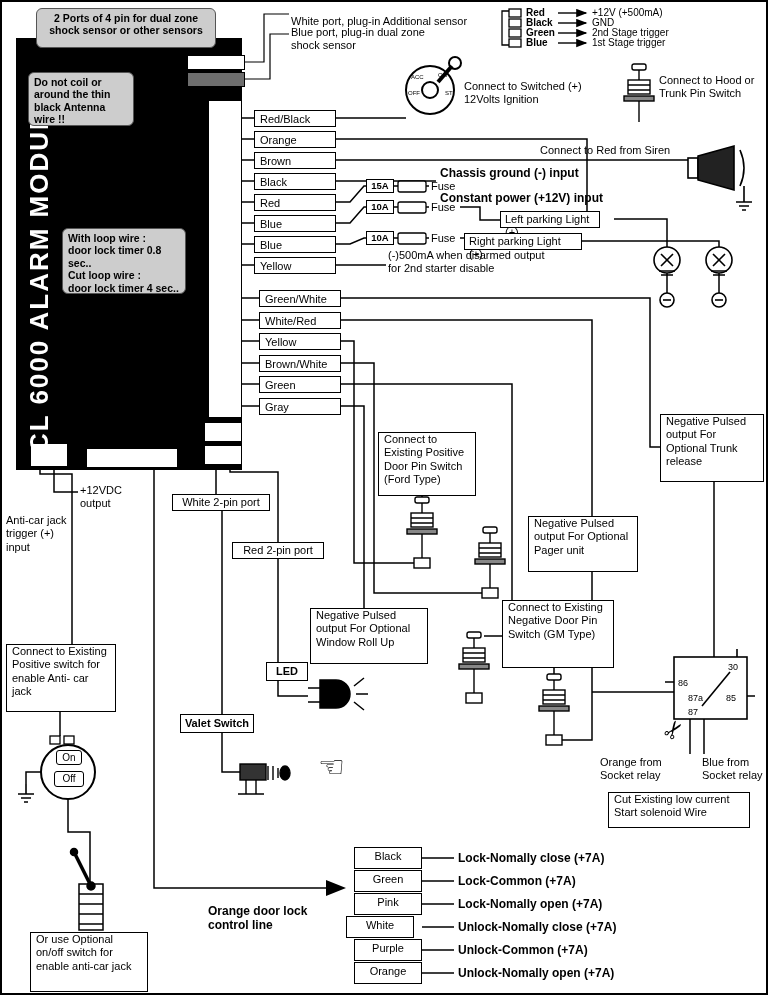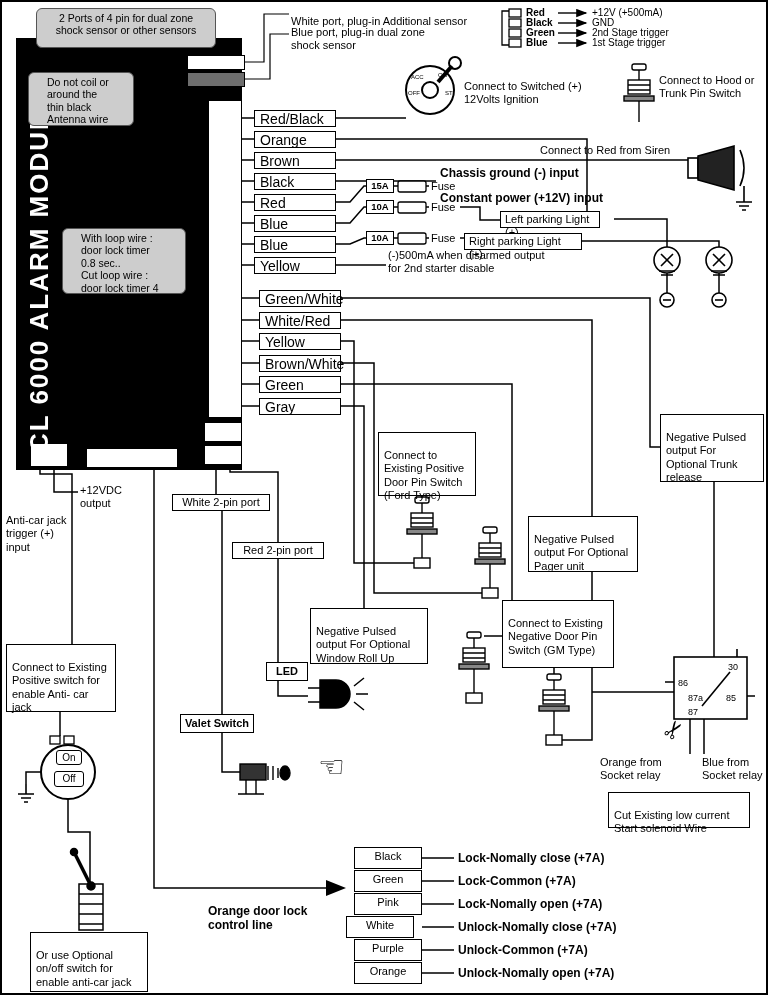--- a/index.html
+++ b/index.html
@@ -1,22 +1,22 @@
 <!DOCTYPE html>
 <html><head>
 <meta charset="utf-8">
 <style>
   *{margin:0;padding:0;box-sizing:border-box}
   html,body{background:#fff}
   body{font-family:"Liberation Sans",sans-serif;color:#000}
   #canvas{position:relative;width:768px;height:995px;background:#fff;border:2px solid #000;overflow:hidden}
   .abs{position:absolute}
-  .callout{background:#cdcdcd;border:1px solid #555;border-radius:6px;font-size:10.5px;font-weight:normal;padding:3px 18px;line-height:1.18}
-  .wire-label{background:#fff;border:1.3px solid #000;font-size:14px;line-height:14px;padding:1px 0 0 5px;height:17px}
-  .note{background:#fff;border:1.5px solid #000;font-size:11px;padding:16px 5px;line-height:1.22}
+  .callout{background:#cdcdcd;border:1px solid #555;border-radius:6px;font-size:10.5px;font-weight:bold;padding:3px 5px;line-height:1.18}
+  .wire-label{background:#fff;border:1.3px solid #000;font-size:11px;line-height:14px;padding:1px 0 0 5px;height:17px}
+  .note{background:#fff;border:1.5px solid #000;font-size:11px;padding:0 5px;line-height:1.22}
   .txt{font-size:11px;line-height:1.22}
   .small{font-size:10px;line-height:1.15}
   .b{font-weight:bold}
   .bold12{font-size:12px;font-weight:bold;white-space:nowrap}
   .fuse-amp{background:#fff;border:1.2px solid #000;font-size:9.5px;font-weight:bold;text-align:center;line-height:12px;height:14px}
   .center{text-align:center}
   #module{background:#000}
   #module-title{color:#fff;font-weight:bold;font-size:26px;letter-spacing:2px;writing-mode:vertical-rl;transform:rotate(180deg);white-space:nowrap}
   .onoff{background:#fff;border:1.3px solid #000;border-radius:3px;font-size:10px;text-align:center;line-height:13px}
   .hand{font-size:30px;line-height:30px}

